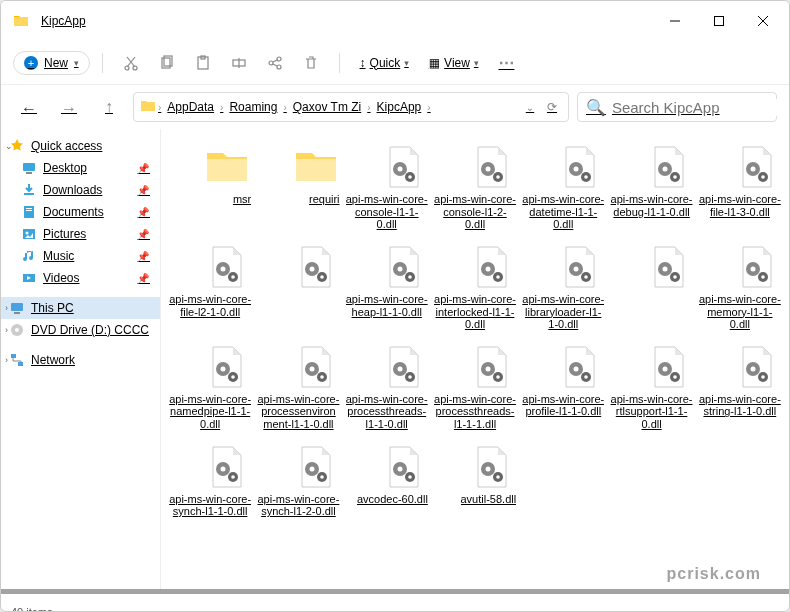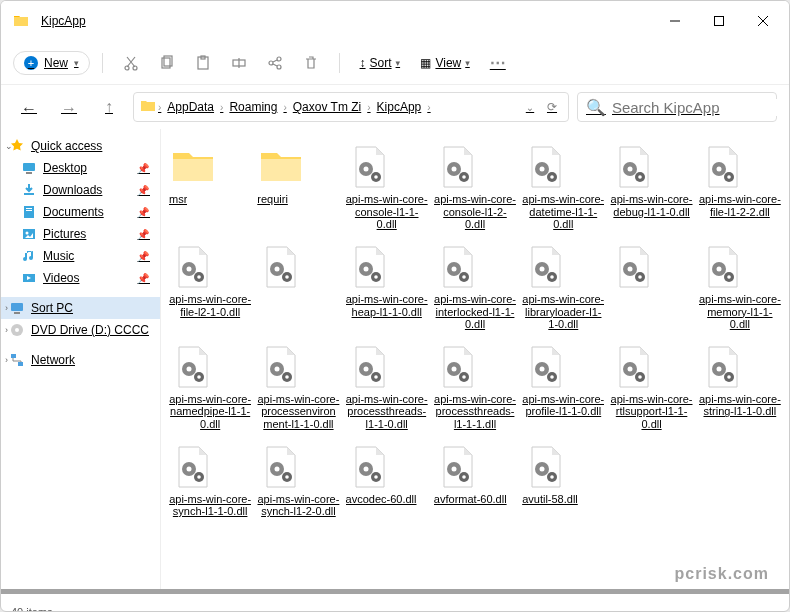--- a/index.html
+++ b/index.html
@@ -27,25 +27,25 @@
 .main { display: flex; height: calc(100% - 40px - 44px - 44px - 22px); }
 .sidebar { width: 160px; border-right: 1px solid #eee; padding: 6px 0; overflow-y: auto; }
 .side-item { display: flex; align-items: center; padding: 3px 10px 3px 20px; font-size: 12px; cursor: pointer; gap: 6px; position: relative; }
 .side-item.top { padding-left: 8px; }
 .side-item.selected { background: #d9e8f7; }
 .side-item .chev { position: absolute; left: 4px; font-size: 9px; color: #666; }
 .side-item .pin { margin-left: auto; color: #888; font-size: 10px; }
 .side-icon { width: 16px; height: 16px; flex-shrink: 0; }
 .content { flex: 1; overflow-y: auto; padding: 10px 6px; }
 .grid { display: grid; grid-template-columns: repeat(7, 1fr); gap: 4px 2px; }
-.item { display: flex; flex-direction: column; align-items: flex-start; padding: 4px 2px; cursor: pointer; border-radius: 2px; }
+.item { display: flex; flex-direction: column; align-items: flex-end; padding: 4px 2px; cursor: pointer; border-radius: 2px; }
 .item-icon { width: 48px; height: 48px; display: flex; align-items: center; justify-content: center; }
 .item-label { font-size: 11px; text-align: center; margin-top: 2px; word-break: break-word; line-height: 1.15; max-height: 40px; overflow: hidden; }
 .statusbar { height: 40px; border-top: 5px solid #a3a3a3; display: flex; align-items: center; padding: 0 10px; font-size: 11px; color: #555; }
-.watermark { position: absolute; right: 20px; bottom: 28px; font-size: 16px; color: rgba(100,100,100,0.6); font-weight: bold; letter-spacing: 1px; pointer-events: none; }
+.watermark { position: absolute; right: 28px; bottom: 28px; font-size: 16px; color: rgba(100,100,100,0.6); font-weight: bold; letter-spacing: 1px; pointer-events: none; }
 </style>
 </head>
 <body>
 
 <div class="window">
   <div class="titlebar">
     <span class="titlebar-icon">
       <svg viewBox="0 0 16 16">
           <path fill="#ffd75e" d="M1 3h5l1 1h8v9H1z"></path>
           <path fill="#ffb900" d="M1 3h5l1 1H1z"></path>
@@ -113,21 +113,21 @@
         </svg>
       </div>
     <div class="tool-icon">
         <svg width="16" height="16" viewBox="0 0 16 16">
           <path fill="none" stroke="#888" stroke-width="1.2" d="M3 4h10M5 4v9h6V4M6 2h4v2"></path>
         </svg>
       </div>
     <div class="tool-sep"></div>
     <div class="sort-btn">
       <span>↕</span>
-      <span>Sort</span>
+      <span>Quick</span>
       <span style="font-size:9px;color:#666;">▾</span>
     </div>
     <div class="view-btn">
       <span>▦</span>
       <span>View</span>
       <span style="font-size:9px;color:#666;">▾</span>
     </div>
     <div class="tool-icon" style="font-weight:bold;">⋯</div>
   </div>
 
@@ -218,21 +218,21 @@
             <span class="pin">📌</span>
           </div>
         </div>
       <div style="height:8px;"></div>
       <div class="side-item top selected">
         <span class="chev">›</span>
         <span class="side-icon"><svg viewBox="0 0 16 16">
               <rect x="2" y="3" width="12" height="8" fill="#4ca0e0" rx="1"></rect>
               <rect x="5" y="12" width="6" height="2" fill="#888"></rect>
             </svg></span>
-        <span>Sort PC</span>
+        <span>This PC</span>
       </div>
       <div class="side-item top">
         <span class="chev">›</span>
         <span class="side-icon"><svg viewBox="0 0 16 16">
               <circle cx="8" cy="8" r="6" fill="#ccc"></circle>
               <circle cx="8" cy="8" r="2" fill="#fff"></circle>
             </svg></span>
         <span style="white-space:nowrap;overflow:hidden;text-overflow:ellipsis;">DVD Drive (D:) CCCC</span>
       </div>
       <div style="height:8px;"></div>
@@ -322,21 +322,21 @@
             <div class="item-icon">
               <svg viewBox="0 0 48 48">
                 <path fill="#fff" stroke="#ccc" d="M10 4h20l8 8v32H10z"></path>
                 <path fill="#e6e6e6" d="M30 4v8h8z"></path>
                 <circle cx="20" cy="26" r="7" fill="#888"></circle>
                 <circle cx="20" cy="26" r="2.5" fill="#fff"></circle>
                 <circle cx="30" cy="34" r="5" fill="#666"></circle>
                 <circle cx="30" cy="34" r="1.8" fill="#fff"></circle>
               </svg>
             </div>
-            <div class="item-label">api-ms-win-core-file-l1-2-2.dll</div>
+            <div class="item-label">api-ms-win-core-file-l1-3-0.dll</div>
           </div>
           <div class="item">
             <div class="item-icon">
               <svg viewBox="0 0 48 48">
                 <path fill="#fff" stroke="#ccc" d="M10 4h20l8 8v32H10z"></path>
                 <path fill="#e6e6e6" d="M30 4v8h8z"></path>
                 <circle cx="20" cy="26" r="7" fill="#888"></circle>
                 <circle cx="20" cy="26" r="2.5" fill="#fff"></circle>
                 <circle cx="30" cy="34" r="5" fill="#666"></circle>
                 <circle cx="30" cy="34" r="1.8" fill="#fff"></circle>
@@ -542,33 +542,20 @@
               <svg viewBox="0 0 48 48">
                 <path fill="#fff" stroke="#ccc" d="M10 4h20l8 8v32H10z"></path>
                 <path fill="#e6e6e6" d="M30 4v8h8z"></path>
                 <circle cx="20" cy="26" r="7" fill="#888"></circle>
                 <circle cx="20" cy="26" r="2.5" fill="#fff"></circle>
                 <circle cx="30" cy="34" r="5" fill="#666"></circle>
                 <circle cx="30" cy="34" r="1.8" fill="#fff"></circle>
               </svg>
             </div>
             <div class="item-label">avcodec-60.dll</div>
-          </div>
-          <div class="item">
-            <div class="item-icon">
-              <svg viewBox="0 0 48 48">
-                <path fill="#fff" stroke="#ccc" d="M10 4h20l8 8v32H10z"></path>
-                <path fill="#e6e6e6" d="M30 4v8h8z"></path>
-                <circle cx="20" cy="26" r="7" fill="#888"></circle>
-                <circle cx="20" cy="26" r="2.5" fill="#fff"></circle>
-                <circle cx="30" cy="34" r="5" fill="#666"></circle>
-                <circle cx="30" cy="34" r="1.8" fill="#fff"></circle>
-              </svg>
-            </div>
-            <div class="item-label">avformat-60.dll</div>
           </div>
           <div class="item">
             <div class="item-icon">
               <svg viewBox="0 0 48 48">
                 <path fill="#fff" stroke="#ccc" d="M10 4h20l8 8v32H10z"></path>
                 <path fill="#e6e6e6" d="M30 4v8h8z"></path>
                 <circle cx="20" cy="26" r="7" fill="#888"></circle>
                 <circle cx="20" cy="26" r="2.5" fill="#fff"></circle>
                 <circle cx="30" cy="34" r="5" fill="#666"></circle>
                 <circle cx="30" cy="34" r="1.8" fill="#fff"></circle>

